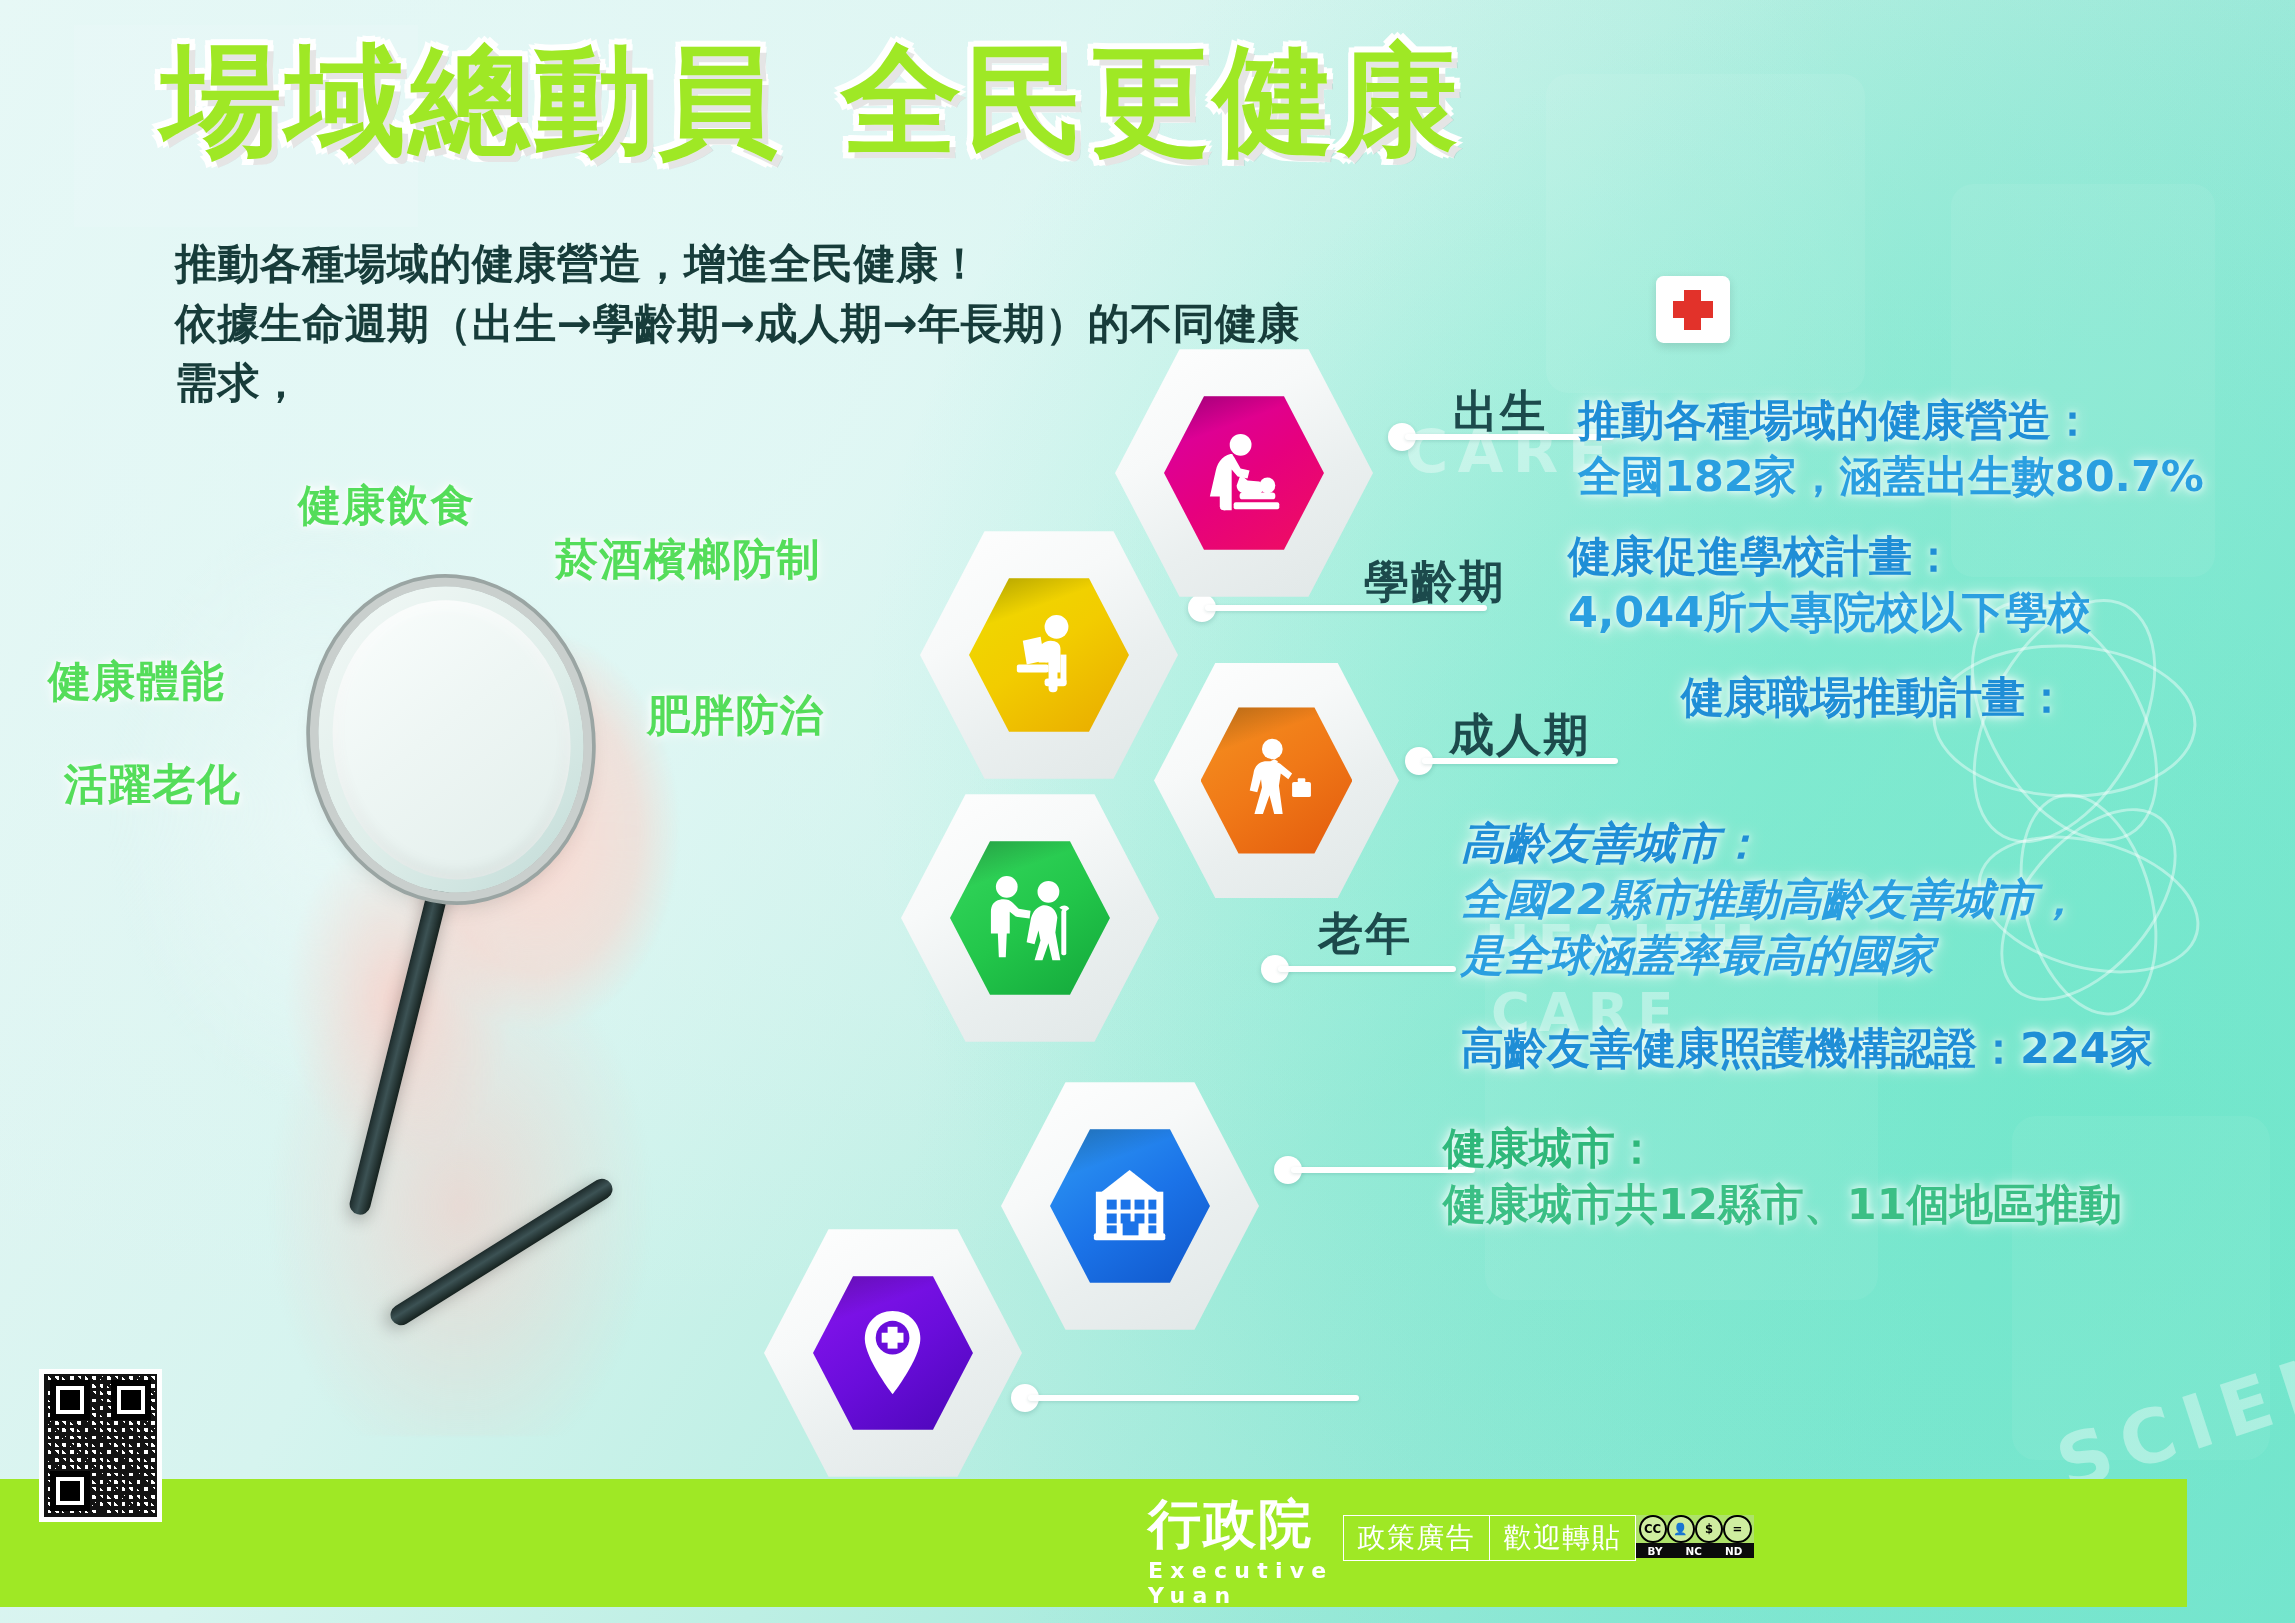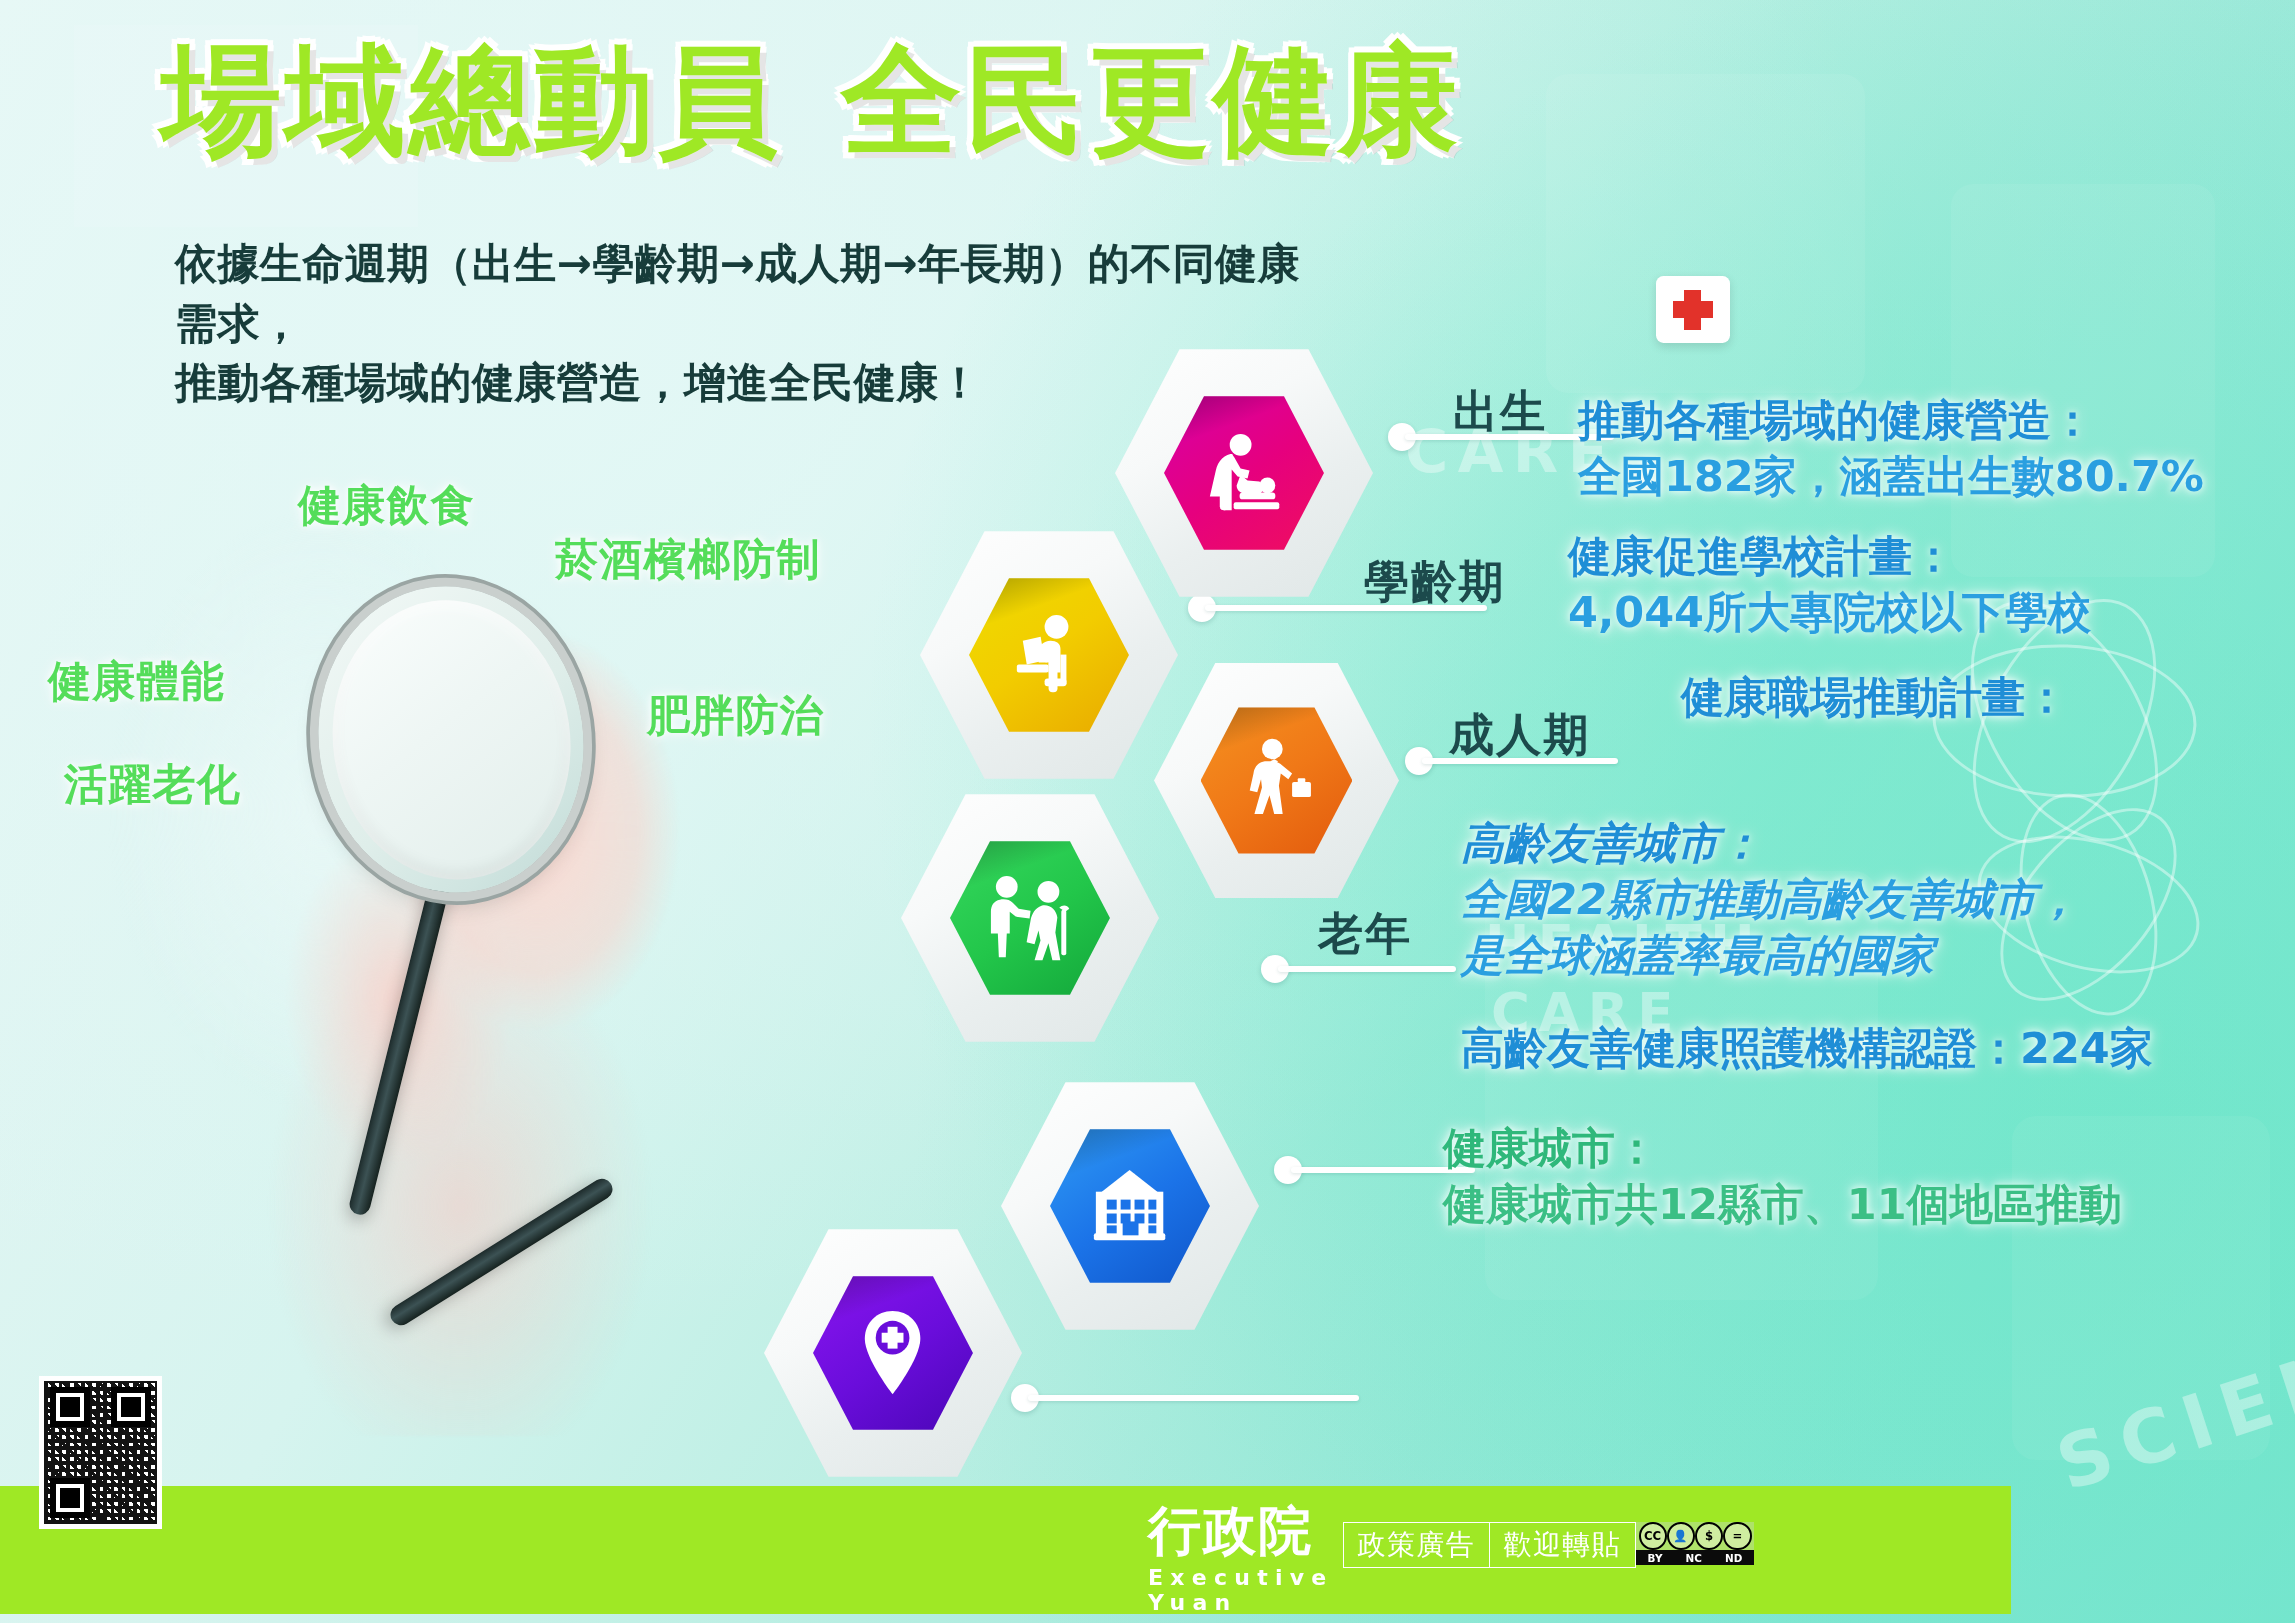--- a/index.html
+++ b/index.html
@@ -128,21 +128,21 @@
   }
   .info .hd{font-size:43px;}
   .info .bd{font-size:43px;}
   .c-blue .hd,.c-blue .bd{color:#2a9fe0;}
   .c-blue .hd{color:#1f8ed6;}
   .c-green .hd,.c-green .bd{color:#3bbf85;}
   .c-green .hd{color:#2fb87b;}
 
   
   #footer{
-    position:absolute;left:0;bottom:9px;width:2011px;height:128px;background:#9fe825;margin-top:45px;
+    position:absolute;left:0;bottom:16px;width:2187px;height:128px;background:#9fe825;margin-top:45px;
   }
   #qr{
     position:absolute;left:39px;top:-110px;width:123px;height:153px;background:#fff;
     padding:4.9px;box-sizing:border-box;
   }
   #qr .qrgrid{
     width:100%;height:100%;
     background-image:
       repeating-linear-gradient(90deg,#000 0 3.7px,transparent 3.7px 7.4px),
       repeating-linear-gradient(0deg,#000 0 3.7px,transparent 3.7px 7.4px),
@@ -203,22 +203,22 @@
     <div class="scope-tube"></div>
     <div class="scope-tube2"></div>
     <div class="scope-head"></div>
   </div>
 
   <div id="title">
     <span>場域總動員</span><span class="gap"></span><span>全民更健康</span>
   </div>
 
   <div id="subtitle">
+    <div>推動各種場域的健康營造，增進全民健康！</div>
     <div>依據生命週期（出生→學齡期→成人期→年長期）的不同健康需求，</div>
-    <div>推動各種場域的健康營造，增進全民健康！</div>
   </div>
 
   <div class="glabel" style="left:298px;top:477px;">健康飲食</div>
   <div class="glabel" style="left:555px;top:531px;">菸酒檳榔防制</div>
   <div class="glabel" style="left:48px;top:653px;">健康體能</div>
   <div class="glabel" style="left:647px;top:687px;">肥胖防治</div>
   <div class="glabel" style="left:64px;top:756px;">活躍老化</div>
 
   <div class="conn-dot" style="left:1388px;top:423px;"></div>
   <div class="conn" style="left:1405px;top:434px;width:209px;"></div>

